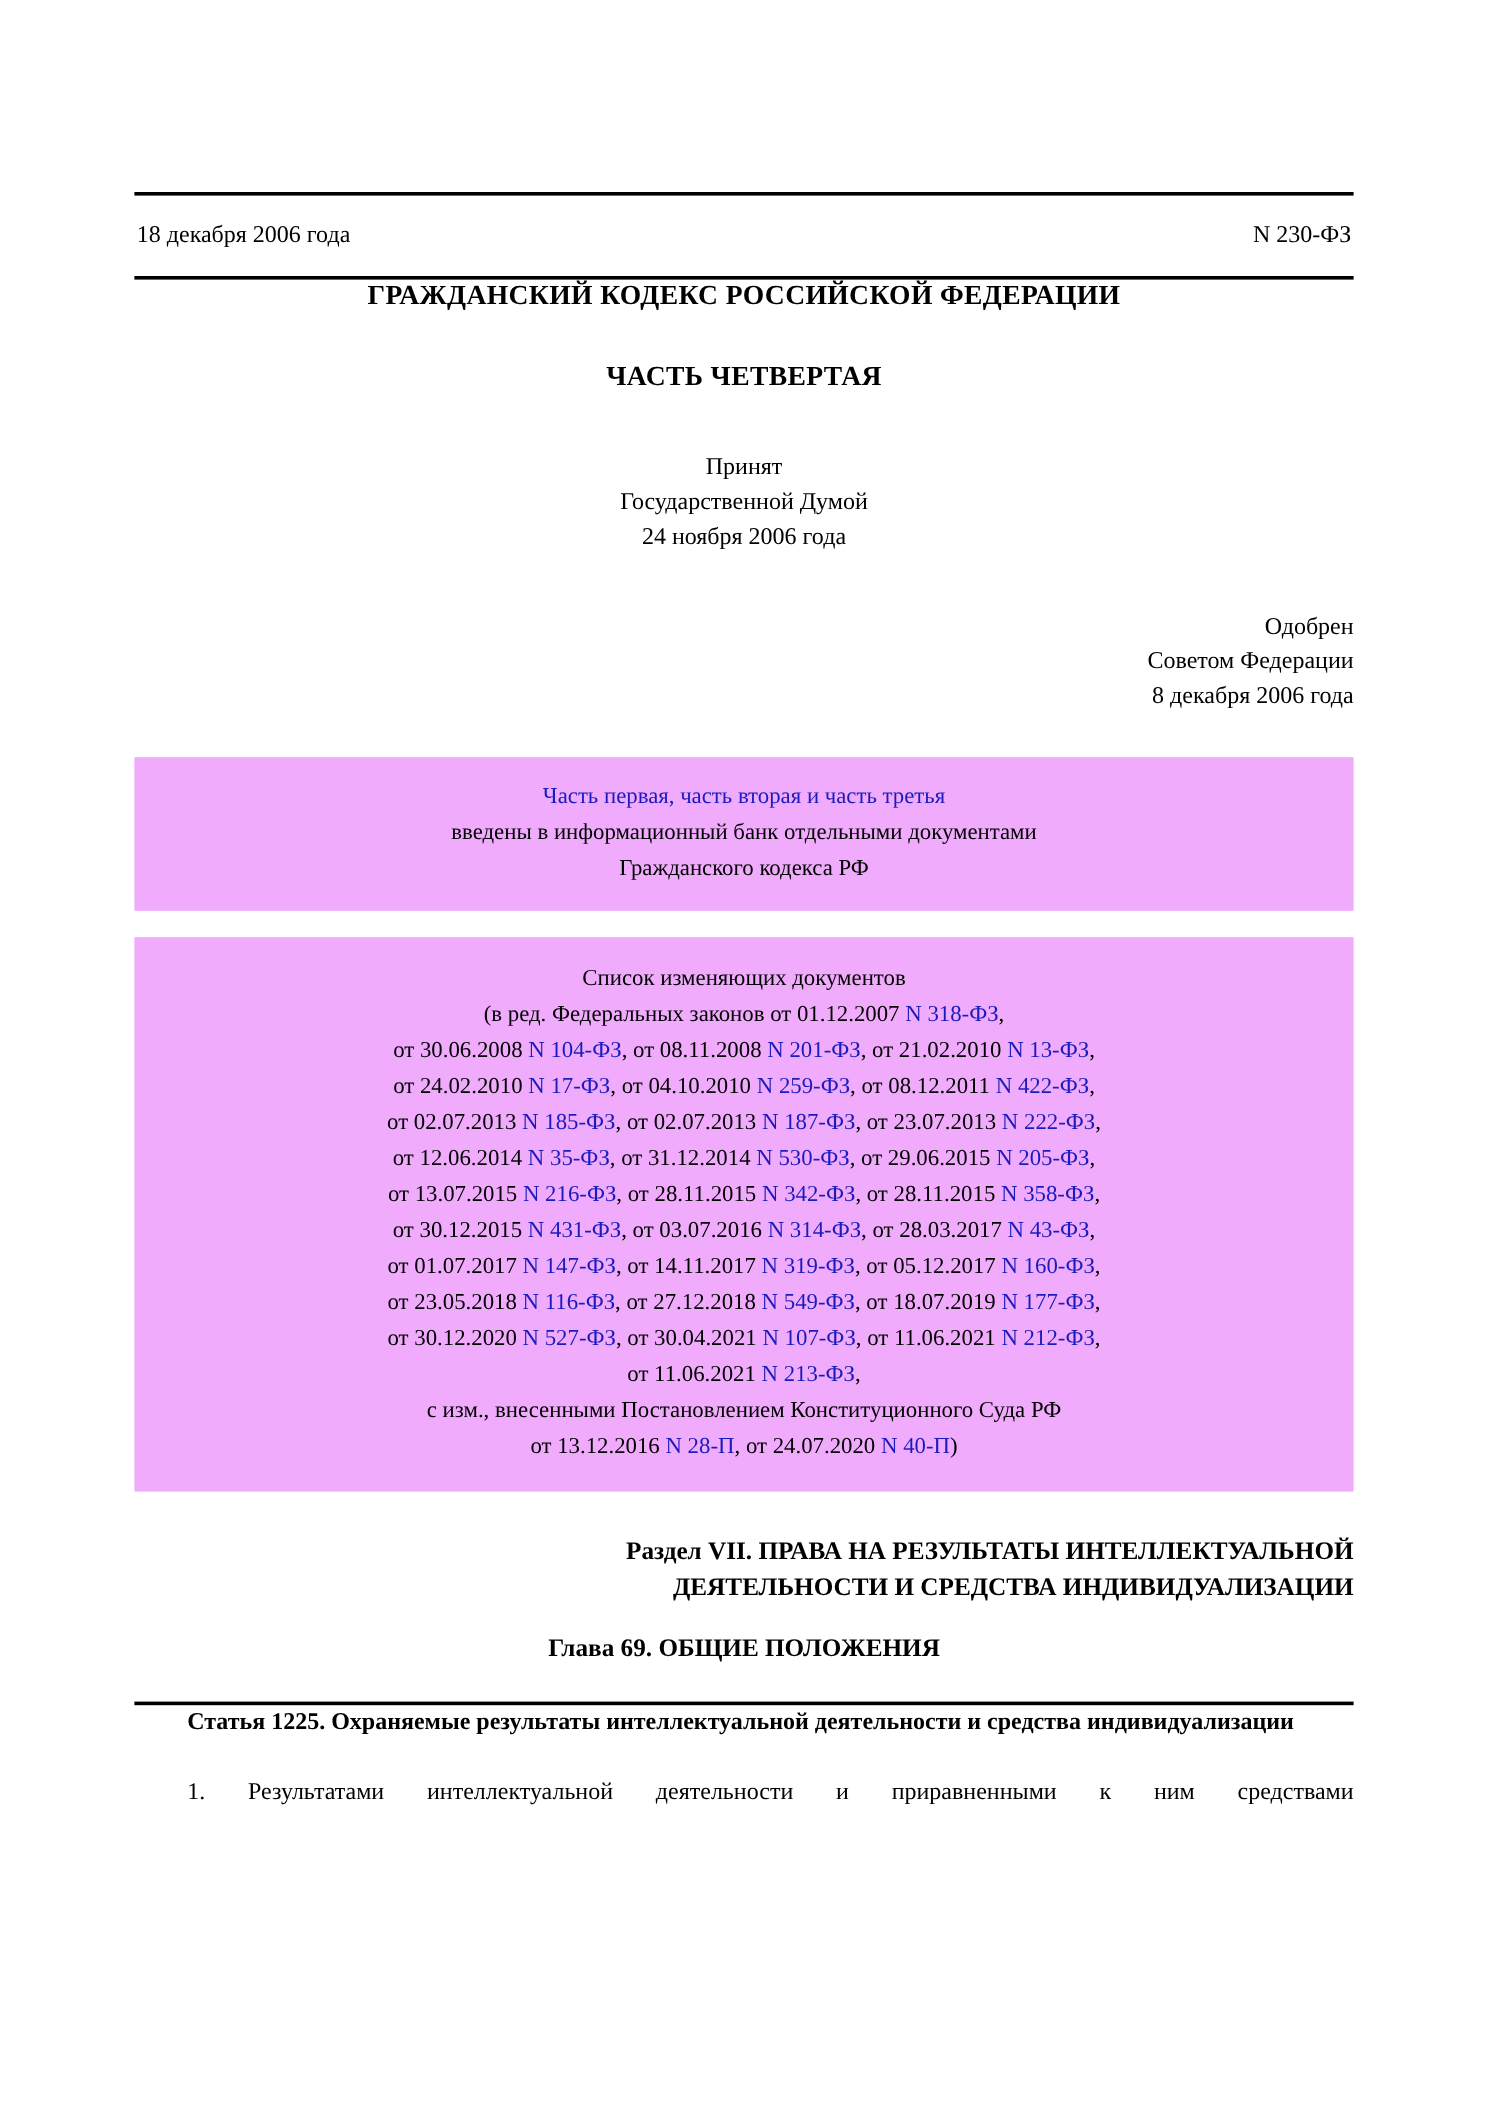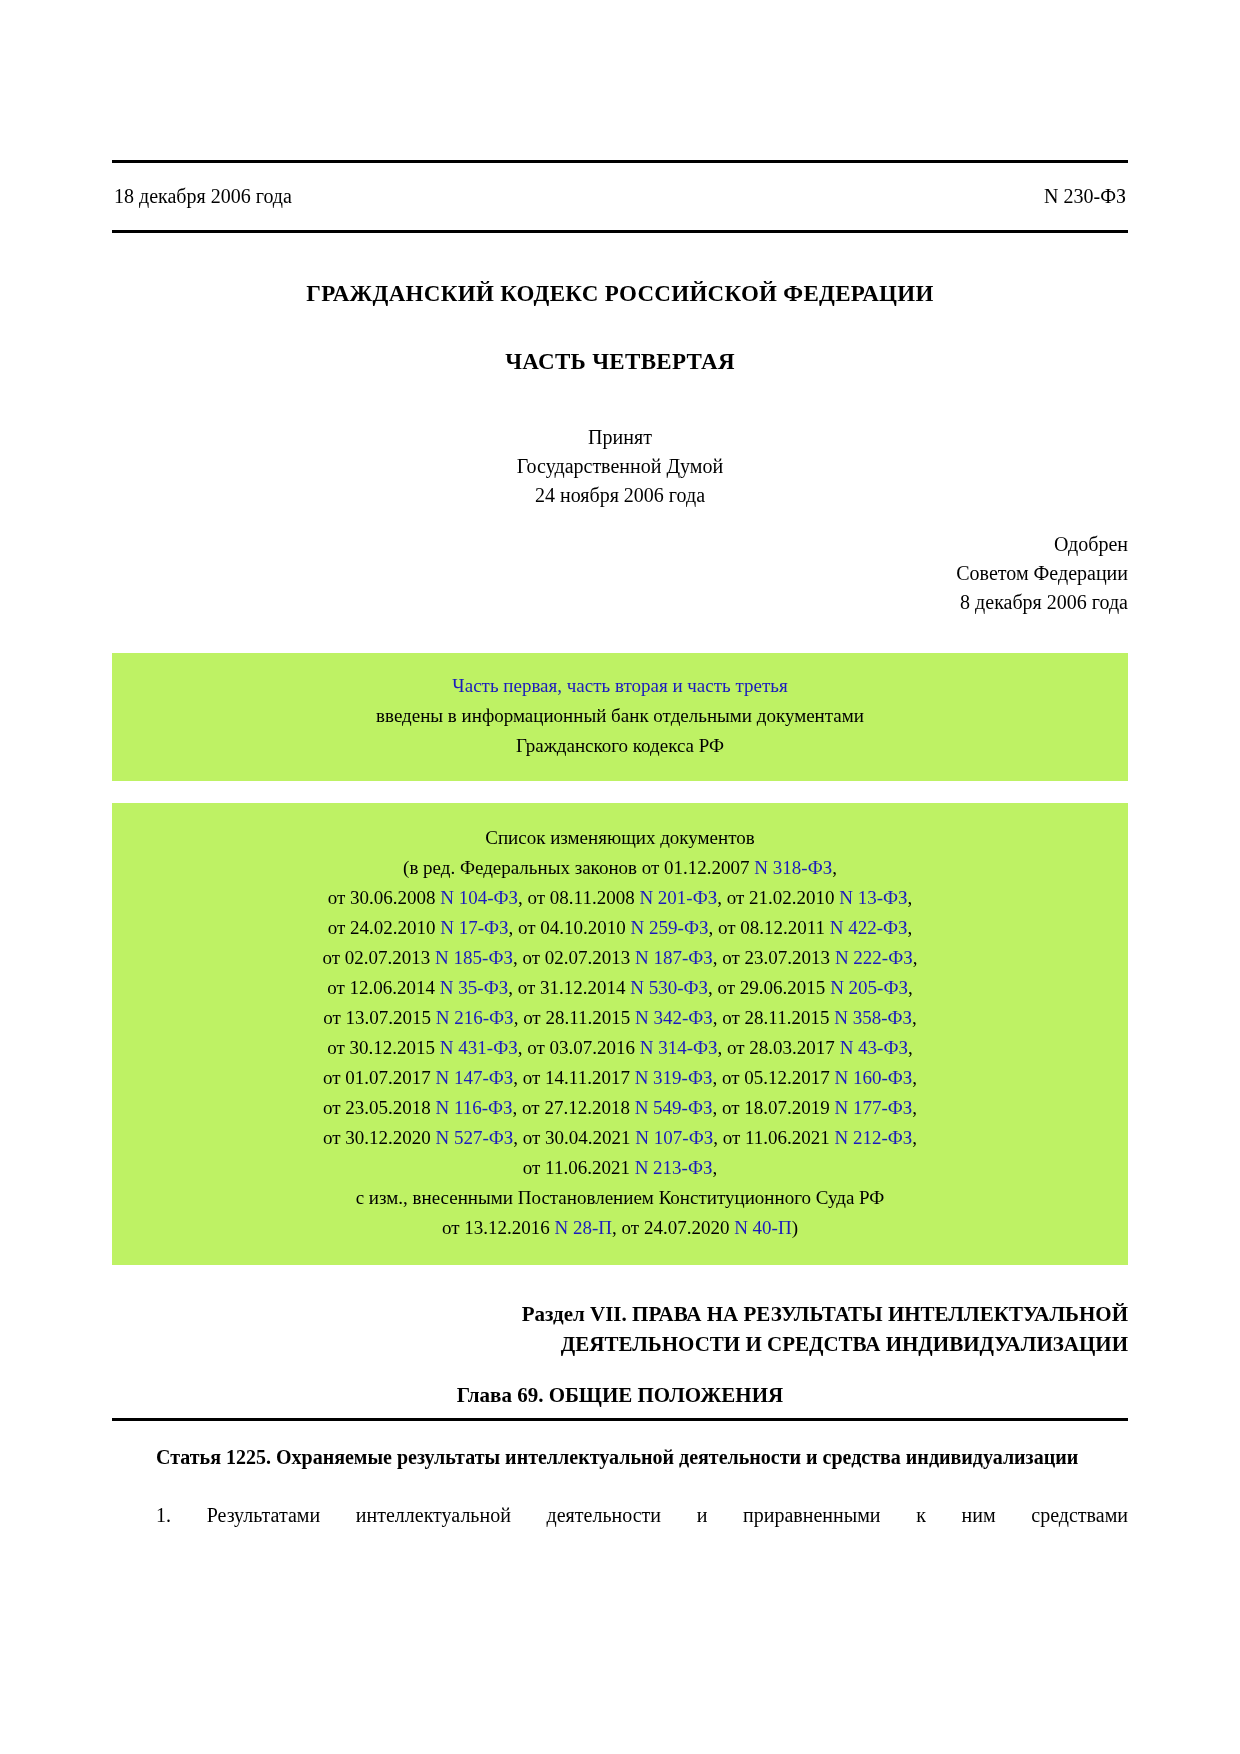--- a/index.html
+++ b/index.html
@@ -38,21 +38,20 @@
     padding: 22px 2px 0 2px;
   }
   .rule-under-header {
     border-top: 3px solid #000000;
     width: 1016px;
     margin-top: 22px;
   }
 
   .title-block {
     text-align: center;
-    margin-top: 48px;
   }
   .doc-title {
     font-size: 23px;
     font-weight: bold;
     letter-spacing: 0.3px;
   }
   .doc-subtitle {
     font-size: 23px;
     font-weight: bold;
     margin-top: 42px;
@@ -62,25 +61,25 @@
   .adopt-block {
     text-align: center;
     font-size: 20px;
     line-height: 29px;
     margin-top: 48px;
   }
   .approve-block {
     text-align: right;
     font-size: 20px;
     line-height: 29px;
-    margin-top: 20px;
+    margin-top: 46px;
   }
 
   .notebox {
-    background: #bef264;
+    background: #f0abfc;
     margin-top: 36px;
     padding: 18px 10px 20px 10px;
     text-align: center;
     font-size: 19px;
     line-height: 30px;
   }
   .notebox.second {
     margin-top: 22px;
     padding: 20px 10px 22px 10px;
   }

